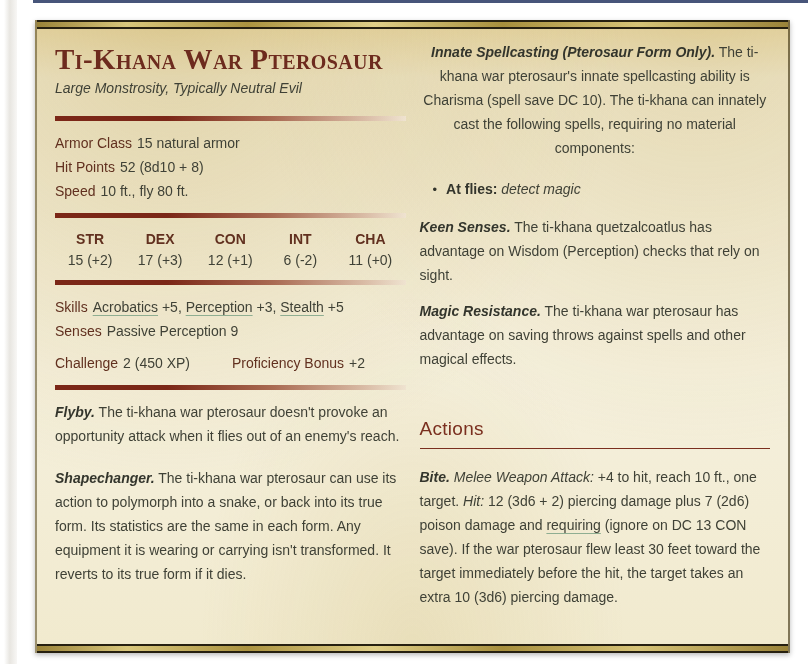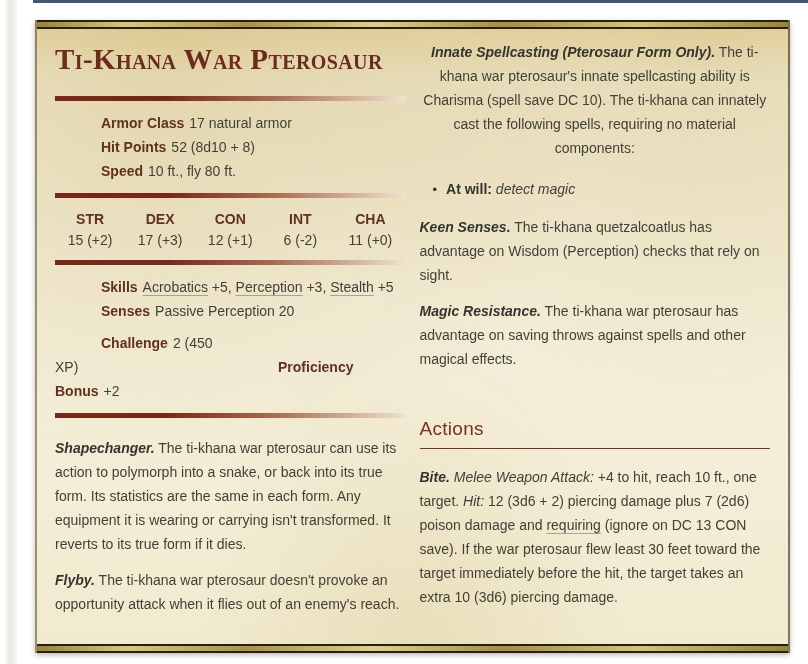--- a/index.html
+++ b/index.html
@@ -36,21 +36,21 @@
     font-weight:700;color:#6d2b1e;font-size:29px;line-height:1.18;letter-spacing:.4px;
     margin-top:13px;
   }
   .subtitle{font-style:italic;font-size:14px;color:#3f4136;margin-top:4px;}
   .rule{
     height:5px;margin:10px 0;
     background:linear-gradient(to right,#7b2717 0%,#7b2717 32%,#a96a52 62%,#d9bba5 88%,#efe3d0 100%);
   }
   .rule-first{margin-top:20px;}
   .attr{font-size:14px;line-height:24px;color:#3f4136;}
-  .lbl{font-weight:700;color:#61301f;margin-right:5px;margin-left:46px;}
+  .lbl{font-weight:400;color:#61301f;margin-right:5px;}
   .abilities{display:flex;margin:6px 0 4px;}
   .ab{flex:1;text-align:center;}
   .ab .nm{display:block;font-weight:700;color:#61301f;font-size:14px;line-height:22px;}
   .ab .vl{display:block;font-size:14px;color:#3f4136;line-height:20px;}
   a.link{color:#3f4136;text-decoration:underline;text-decoration-color:#8fae92;text-decoration-thickness:1px;text-underline-offset:3px;cursor:pointer;}
   .chal{margin-top:8px;}
   .pair1{display:inline-block;width:177px;}
   .para{font-size:14px;line-height:24px;color:#3f4136;margin:0 0 12px;}
   .traits-start{margin-top:18px;}
   .tname{font-weight:700;font-style:italic;color:#33352c;}
@@ -72,25 +72,26 @@
   <div class="edge-strip"></div>
   <div class="top-line"></div>
 
   <div class="statblock">
     <div class="gold-bar"></div>
 
     <div class="columns">
 
       <div class="col">
         <div class="title">Ti-Khana War Pterosaur</div>
+        <div class="subtitle">Large Monstrosity, Typically Neutral Evil</div>
 
         <div class="rule rule-first"></div>
 
         <div class="attr">
-          <span class="lbl">Armor Class</span><span>17 natural armor</span>
+          <span class="lbl">Armor Class</span><span>15 natural armor</span>
         </div>
         <div class="attr">
           <span class="lbl">Hit Points</span><span>52 (8d10 + 8)</span>
         </div>
         <div class="attr">
           <span class="lbl">Speed</span><span>10 ft., fly 80 ft.</span>
         </div>
 
         <div class="rule"></div>
 
@@ -116,47 +117,47 @@
             <span class="vl">11 (+0)</span>
           </div>
         </div>
 
         <div class="rule"></div>
 
         <div class="attr">
           <span class="lbl">Skills</span><a class="link">Acrobatics</a><span> +5, </span><a class="link">Perception</a><span> +3, </span><a class="link">Stealth</a><span> +5</span>
         </div>
         <div class="attr">
-          <span class="lbl">Senses</span><span>Passive Perception 20</span>
+          <span class="lbl">Senses</span><span>Passive Perception 9</span>
         </div>
         <div class="attr chal">
           <span class="pair1"><span class="lbl">Challenge</span><span>2 (450 XP)</span></span><span><span class="lbl">Proficiency Bonus</span><span>+2</span></span>
         </div>
 
         <div class="rule"></div>
 
+        <p class="para">
+          <span class="tname">Flyby.</span>
+          <span>The ti-khana war pterosaur doesn't provoke an opportunity attack when it flies out of an enemy's reach.</span>
+        </p>
         <p class="para traits-start">
           <span class="tname">Shapechanger.</span>
           <span>The ti-khana war pterosaur can use its action to polymorph into a snake, or back into its true form. Its statistics are the same in each form. Any equipment it is wearing or carrying isn't transformed. It reverts to its true form if it dies.</span>
-        </p>
-        <p class="para">
-          <span class="tname">Flyby.</span>
-          <span>The ti-khana war pterosaur doesn't provoke an opportunity attack when it flies out of an enemy's reach.</span>
         </p>
       </div>
 
       <div class="col">
         <p class="para rc-first">
           <span class="tname">Innate Spellcasting (Pterosaur Form Only).</span>
           <span>The ti-khana war pterosaur's innate spellcasting ability is Charisma (spell save DC 10). The ti-khana can innately cast the following spells, requiring no material components:</span>
         </p>
 
         <div class="spell-line">
           <span class="bullet">•</span>
-          <span><span class="blbl">At will:</span> <span class="ital">detect magic</span></span>
+          <span><span class="blbl">At flies:</span> <span class="ital">detect magic</span></span>
         </div>
 
         <p class="para">
           <span class="tname">Keen Senses.</span>
           <span>The ti-khana quetzalcoatlus has advantage on Wisdom (Perception) checks that rely on sight.</span>
         </p>
         <p class="para">
           <span class="tname">Magic Resistance.</span>
           <span>The ti-khana war pterosaur has advantage on saving throws against spells and other magical effects.</span>
         </p>

